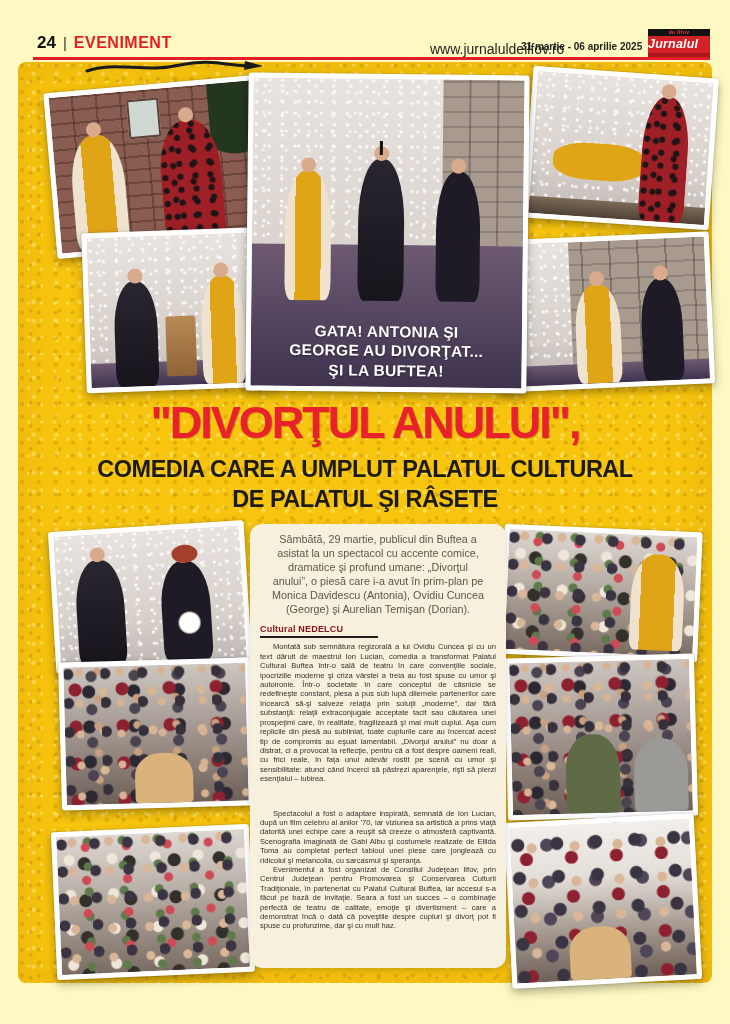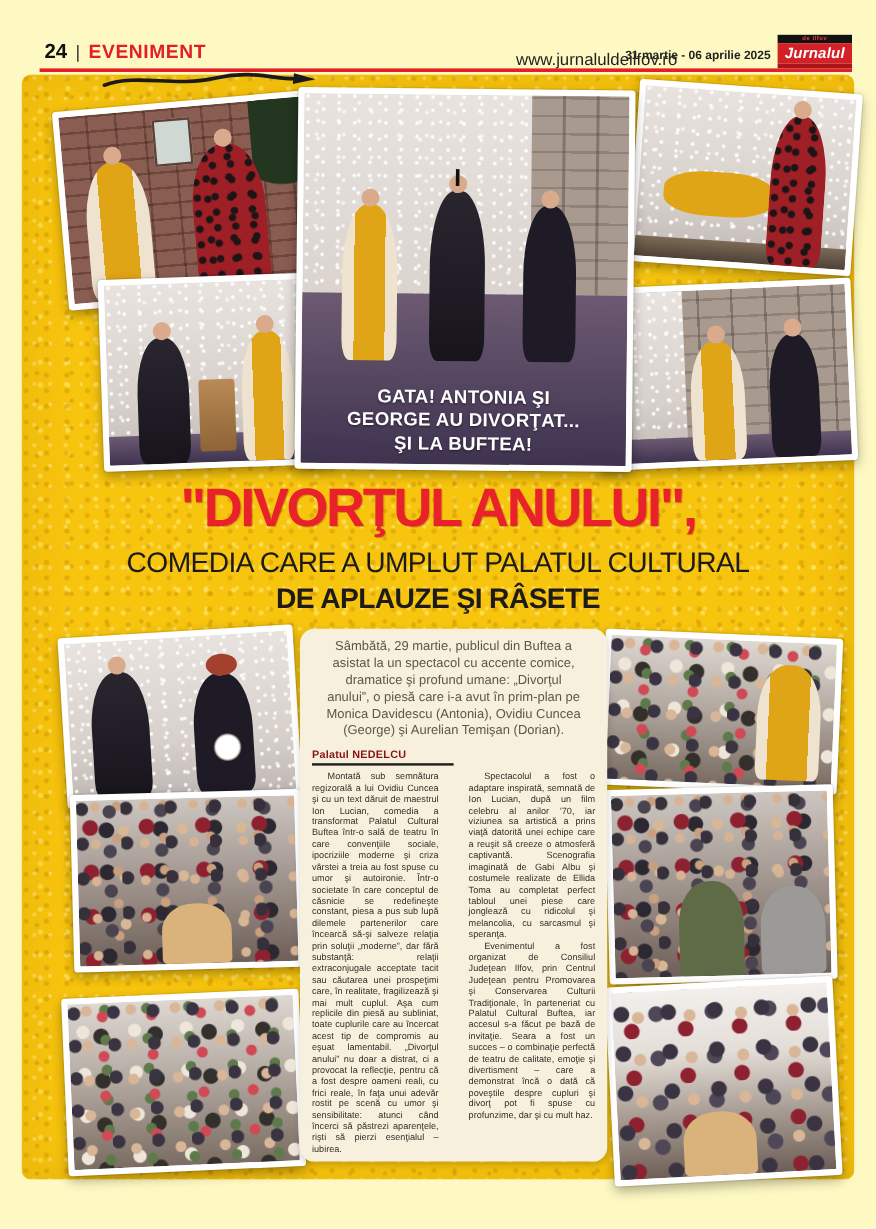--- a/index.html
+++ b/index.html
@@ -9,21 +9,21 @@
   
   .hdr-left{position:absolute;left:37px;top:33px;display:flex;align-items:baseline;gap:7px;}
   .hdr-page{font-size:17px;font-weight:bold;color:#111;}
   .hdr-sep{font-size:15px;color:#333;font-weight:normal;}
   .hdr-section{font-size:16px;font-weight:bold;letter-spacing:.5px;color:#e31e24;}
   .hdr-site{position:absolute;left:430px;top:41px;font-size:14px;font-weight:normal;color:#222;}
   .hdr-date{position:absolute;left:521px;top:41px;font-size:10px;font-weight:bold;color:#222;}
   .logo{position:absolute;left:648px;top:29px;width:62px;height:28px;display:flex;flex-direction:column;}
   .logo-top{background:#121212;color:#fff;font-size:5px;font-weight:bold;text-align:center;height:7px;line-height:7px;letter-spacing:.4px;}
   .logo-top b{color:#e8413d;}
-  .logo-main{background:#d42027;color:#fff;font-size:12.5px;font-weight:bold;font-style:italic;text-align:center;height:17px;line-height:16px;letter-spacing:.2px;}
+  .logo-main{background:#d42027;color:#fff;font-size:12.5px;font-weight:bold;font-style:italic;text-align:left;height:17px;line-height:16px;letter-spacing:.2px;}
   .logo-bot{background:#a9151b;height:4px;}
   .hdr-rule{position:absolute;left:33px;top:57px;width:677px;height:3px;background:#e31e24;}
 
   
   .board{position:absolute;left:18px;top:62px;width:694px;height:921px;border-radius:8px;
     background-color:#f7c40e;
     background-image:
       radial-gradient(circle at 22% 28%, rgba(205,150,0,.5) 0 1.6px, transparent 2.6px),
       radial-gradient(circle at 68% 62%, rgba(255,232,110,.65) 0 1.6px, transparent 2.6px),
       radial-gradient(circle at 44% 82%, rgba(190,130,0,.4) 0 1.3px, transparent 2.2px),
@@ -140,31 +140,31 @@
   
   .gata{position:absolute;left:0;right:0;bottom:7px;text-align:center;color:#fff;
         font-weight:bold;font-size:15.5px;line-height:19.5px;letter-spacing:.3px;
         text-shadow:0 1px 2px rgba(0,0,0,.45);}
 
   
   .title{position:absolute;left:0;top:397px;width:730px;text-align:center;
          font-size:45px;font-weight:bold;letter-spacing:-2px;color:#e8212b;
          text-shadow:1px 1px 0 rgba(120,20,10,.25);}
   .sub1{position:absolute;left:0;top:456px;width:730px;text-align:center;
-        font-size:23.5px;font-weight:normal;letter-spacing:-.5px;color:#1d1b1a;}
+        font-size:23.5px;font-weight:bold;letter-spacing:-.5px;color:#1d1b1a;}
   .sub2{position:absolute;left:0;top:486px;width:730px;text-align:center;
         font-size:23.5px;font-weight:bold;letter-spacing:-.5px;color:#1d1b1a;}
 
   
   .panel{position:absolute;left:250px;top:524px;width:256px;height:444px;background:#f7f0dc;
          border-radius:12px;overflow:hidden;box-shadow:0 2px 6px rgba(0,0,0,.18);}
   .lead{padding:9px 20px 5px;text-align:center;font-size:10.8px;line-height:13.9px;color:#5d564c;}
   .byline{margin:3px 10px 4px;width:118px;font-size:9px;font-weight:bold;color:#8a1216;
           border-bottom:2px solid #1e1e1e;padding-bottom:2px;letter-spacing:.2px;}
-  .cols{display:flex;gap:25px;margin:3px 10px 0;}
+  .cols{display:flex;gap:25px;margin:3px 10px 0;flex-direction:column;}
   .col{flex:1;min-width:0;}
   .col p{margin:0;font-size:7.6px;line-height:9.4px;text-align:justify;text-indent:13px;color:#33302c;}
 </style>
 </head>
 <body>
 
 <div class="page">
 
   <div class="hdr-left">
     <span class="hdr-page">24</span>
@@ -232,21 +232,21 @@
     <div class="ph sc-stone">
       <div class="curt sc-curtain"></div>
       <div class="floor"></div>
       <div class="fig head f-vest f1"></div>
       <div class="fig head f-darkdress f2"></div>
     </div>
   </div>
 
   <div class="title">"DIVORŢUL ANULUI",</div>
   <div class="sub1">COMEDIA CARE A UMPLUT PALATUL CULTURAL</div>
-  <div class="sub2">DE APLAUZE ŞI RÂSETE</div>
+  <div class="sub2">DE PALATUL ŞI RÂSETE</div>
 
   <div class="photo p6" title="stage-mic-and-flowers-scene">
     <div class="ph sc-curtain">
       <div class="fig head f-leather f1"></div>
       <div class="fig head f-darkdress f2"></div>
       <div class="hair"></div>
       <div class="bouq"></div>
     </div>
   </div>
 
@@ -274,21 +274,21 @@
   </div>
 
   <div class="photo p11" title="audience-selfie-woman">
     <div class="ph sc-crowd-w">
       <div class="tan"></div>
     </div>
   </div>
 
   <div class="panel">
     <div class="lead">Sâmbătă, 29 martie, publicul din Buftea a asistat la un spectacol cu accente comice, dramatice şi profund umane: „Divorţul anului”, o piesă care i-a avut în prim-plan pe Monica Davidescu (Antonia), Ovidiu Cuncea (George) şi Aurelian Temişan (Dorian).</div>
-    <div class="byline">Palatul NEDELCU</div>
+    <div class="byline">Cultural NEDELCU</div>
     <div class="cols">
       <div class="col">
           <p>Montată sub semnătura regizorală a lui Ovidiu Cuncea şi cu un text dăruit de maestrul Ion Lucian, comedia a transformat Palatul Cultural Buftea într-o sală de teatru în care convenţiile sociale, ipocriziile moderne şi criza vârstei a treia au fost spuse cu umor şi autoironie. Într-o societate în care conceptul de căsnicie se redefineşte constant, piesa a pus sub lupă dilemele partenerilor care încearcă să-şi salveze relaţia prin soluţii „moderne”, dar fără substanţă: relaţii extraconjugale acceptate tacit sau căutarea unei prospeţimi care, în realitate, fragilizează şi mai mult cuplul. Aşa cum replicile din piesă au subliniat, toate cuplurile care au încercat acest tip de compromis au eşuat lamentabil. „Divorţul anului” nu doar a distrat, ci a provocat la reflecţie, pentru că a fost despre oameni reali, cu frici reale, în faţa unui adevăr rostit pe scenă cu umor şi sensibilitate: atunci când încerci să păstrezi aparenţele, rişti să pierzi esenţialul – iubirea.</p>
         </div>
       <div class="col">
           <p>Spectacolul a fost o adaptare inspirată, semnată de Ion Lucian, după un film celebru al anilor ’70, iar viziunea sa artistică a prins viaţă datorită unei echipe care a reuşit să creeze o atmosferă captivantă. Scenografia imaginată de Gabi Albu şi costumele realizate de Ellida Toma au completat perfect tabloul unei piese care jonglează cu ridicolul şi melancolia, cu sarcasmul şi speranţa.</p>
           <p>Evenimentul a fost organizat de Consiliul Judeţean Ilfov, prin Centrul Judeţean pentru Promovarea şi Conservarea Culturii Tradiţionale, în parteneriat cu Palatul Cultural Buftea, iar accesul s-a făcut pe bază de invitaţie. Seara a fost un succes – o combinaţie perfectă de teatru de calitate, emoţie şi divertisment – care a demonstrat încă o dată că poveştile despre cupluri şi divorţ pot fi spuse cu profunzime, dar şi cu mult haz.</p>
         </div>
     </div>
   </div>

